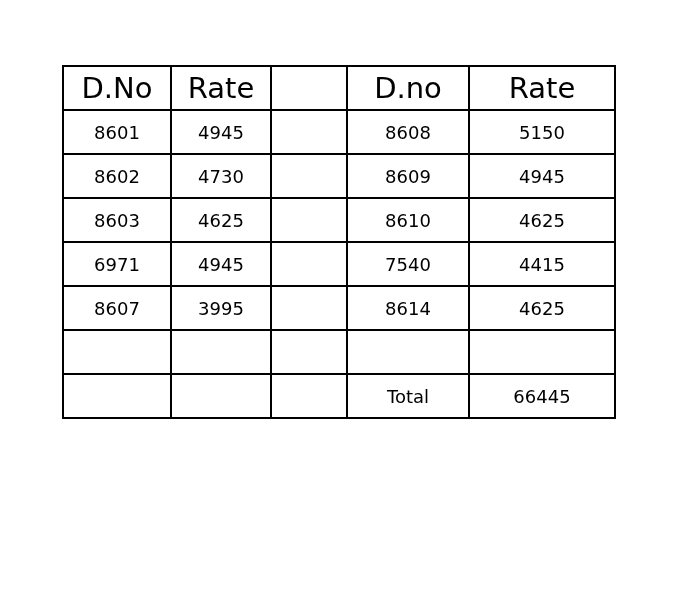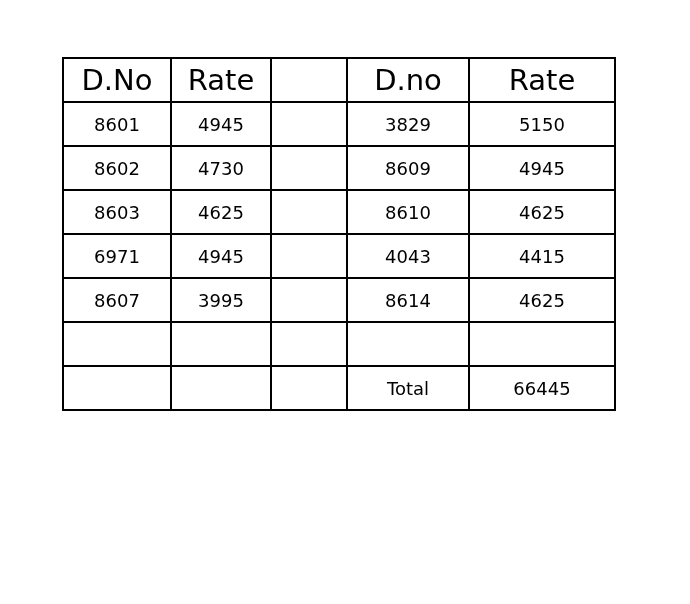--- a/index.html
+++ b/index.html
@@ -14,21 +14,21 @@
     overflow: hidden;
   }
   .page {
     position: relative;
     width: 690px;
     height: 604px;
   }
   .table-wrap {
     position: absolute;
     left: 62px;
-    top: 57px;
+    top: 65px;
   }
   table.data-table {
     border-collapse: collapse;
     table-layout: fixed;
   }
   table.data-table td {
     border: 2px solid #000000;
     text-align: center;
     vertical-align: middle;
     font-size: 18px;
@@ -60,21 +60,21 @@
           <td class="col-rate-a">Rate</td>
           <td class="col-gap"></td>
           <td class="col-dno-b">D.no</td>
           <td class="col-rate-b">Rate</td>
         </tr>
 
         <tr>
           <td class="col-dno-a">8601</td>
           <td class="col-rate-a">4945</td>
           <td class="col-gap empty"></td>
-          <td class="col-dno-b">3829</td>
+          <td class="col-dno-b">8608</td>
           <td class="col-rate-b">5150</td>
         </tr>
 
         <tr>
           <td class="col-dno-a">8602</td>
           <td class="col-rate-a">4730</td>
           <td class="col-gap empty"></td>
           <td class="col-dno-b">8609</td>
           <td class="col-rate-b">4945</td>
         </tr>
@@ -85,21 +85,21 @@
           <td class="col-gap empty"></td>
           <td class="col-dno-b">8610</td>
           <td class="col-rate-b">4625</td>
         </tr>
 
 
         <tr>
           <td class="col-dno-a">6971</td>
           <td class="col-rate-a">4945</td>
           <td class="col-gap empty"></td>
-          <td class="col-dno-b">4043</td>
+          <td class="col-dno-b">7540</td>
           <td class="col-rate-b">4415</td>
         </tr>
 
 
         <tr>
           <td class="col-dno-a">8607</td>
           <td class="col-rate-a">3995</td>
           <td class="col-gap empty"></td>
           <td class="col-dno-b">8614</td>
           <td class="col-rate-b">4625</td>

